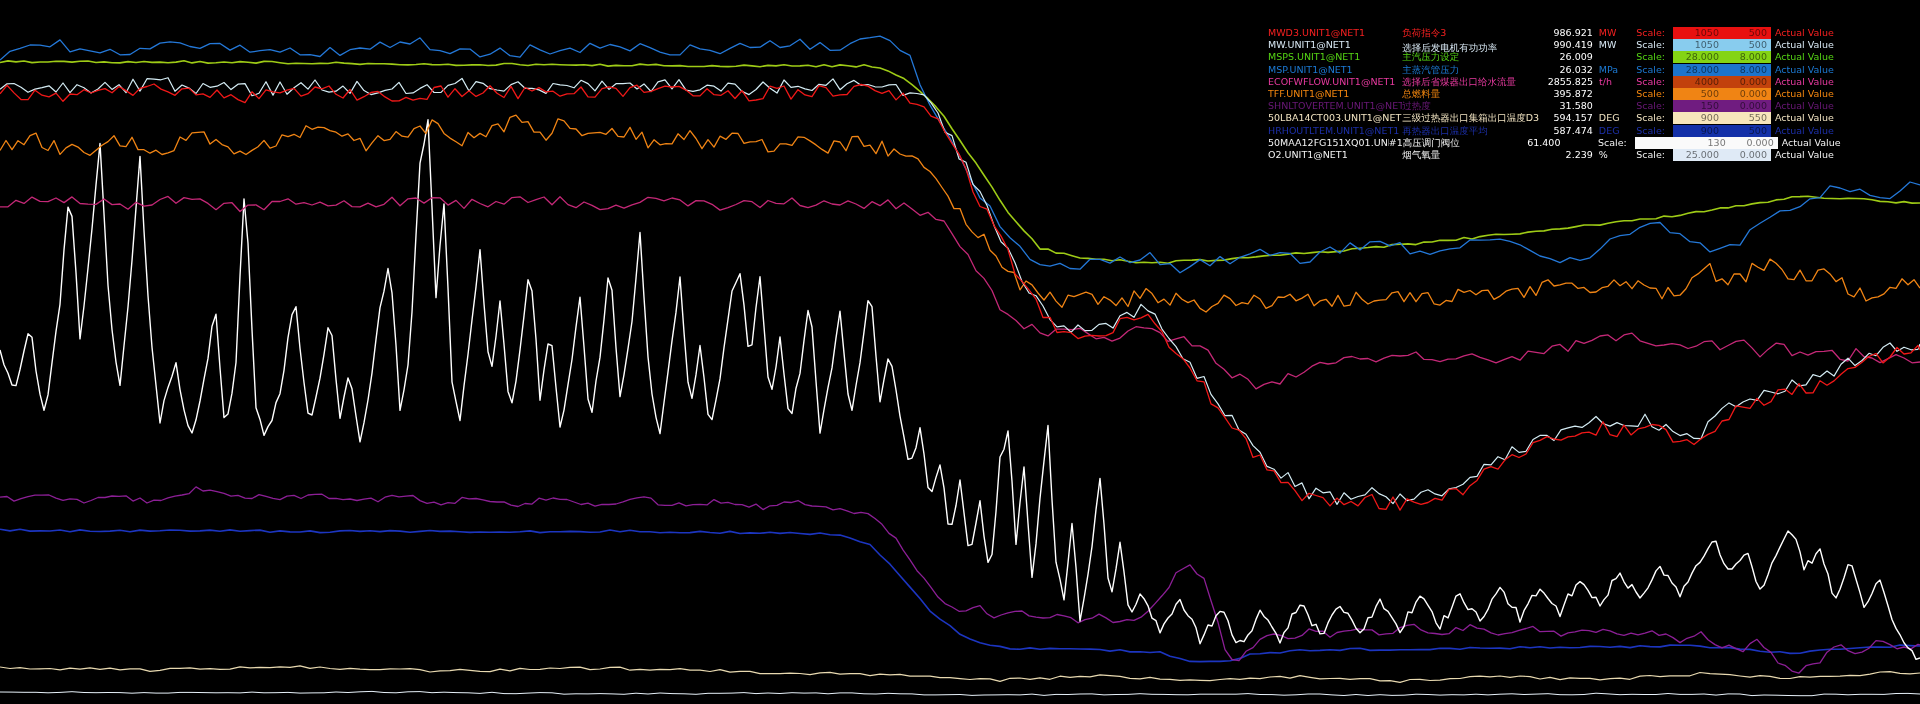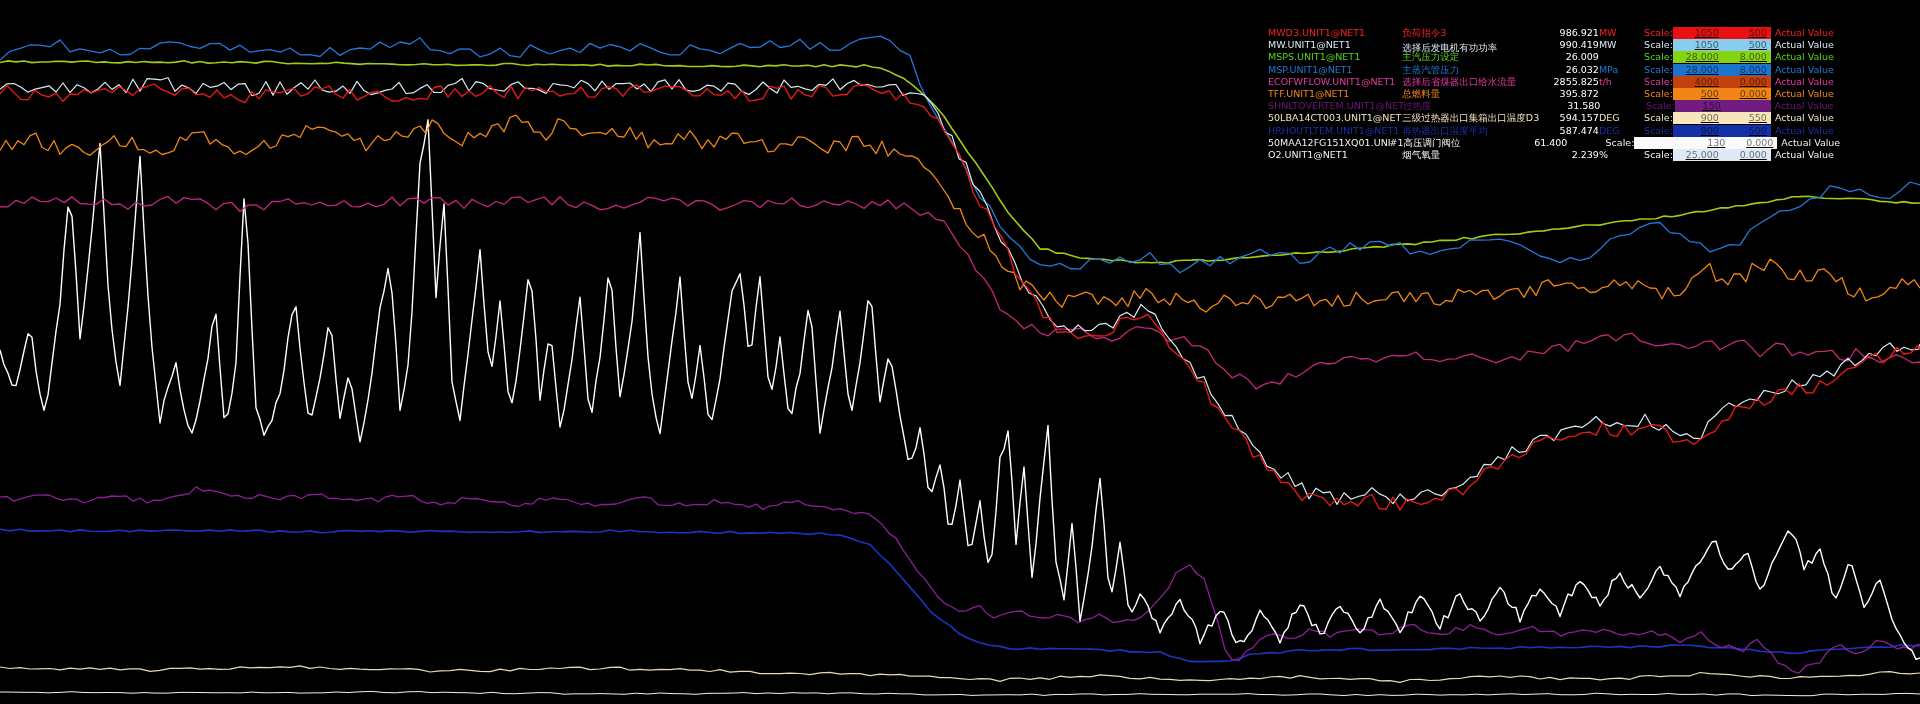--- a/index.html
+++ b/index.html
@@ -1,26 +1,26 @@
 <!DOCTYPE html>
 <html><head>
 <meta charset="utf-8">
 <style>
   html,body{margin:0;padding:0;background:#000;}
   .screen{position:relative;width:1920px;height:704px;background:#000;overflow:hidden;
           font-family:"DejaVu Sans",sans-serif;}
   #trend-svg{position:absolute;left:0;top:0;}
   .legend{position:absolute;left:1268px;top:27px;width:575px;font-size:9.5px;line-height:12.2px;}
   .ts{color:#ffffff;white-space:nowrap;height:13px;}
-  .lrow{display:flex;height:12.2px;white-space:nowrap;align-items:center;text-decoration:underline;}
+  .lrow{display:flex;height:12.2px;white-space:nowrap;align-items:center;}
   .c-tag{width:138px;overflow:hidden;}
   .c-desc{width:150px;overflow:hidden;}
-  .c-val{width:52px;text-align:right;color:#ffffff;box-sizing:border-box;}
+  .c-val{width:52px;text-align:right;color:#ffffff;padding-right:6px;box-sizing:border-box;}
   .c-unit{width:36px;overflow:hidden;}
-  .c-scale{width:40px;text-align:right;padding-right:0;box-sizing:border-box;}
+  .c-scale{width:40px;text-align:right;padding-right:8px;box-sizing:border-box;}
   .c-bar{width:98px;display:flex;height:12px;}
   .c-bar span{display:block;text-align:right;padding-right:4px;box-sizing:border-box;
               color:rgba(0,0,0,0.55);font-size:9.5px;line-height:12px;}
   .c-barmax{width:50px;}
   .c-barmin{width:48px;}
   .c-act{width:70px;padding-left:4px;overflow:hidden;}
 </style>
 </head>
 <body>
 
@@ -112,21 +112,21 @@
             <span class="c-barmin">0.000</span>
           </div>
           <div class="c-act" style="color: rgb(245, 135, 15);">Actual Value</div>
         </div>
         <div class="lrow">
           <div class="c-tag" style="color: rgb(107, 24, 120);">SHNLTOVERTEM.UNIT1@NET1</div>
           <div class="c-desc" style="color: rgb(107, 24, 120);">过热度</div>
           <div class="c-val" style="color: rgb(255, 255, 255);">31.580</div>
           <div class="c-unit" style="color: rgb(107, 24, 120);"></div>
           <div class="c-scale" style="color: rgb(107, 24, 120);">Scale:</div>
-          <div class="c-bar" style="background: rgb(112, 28, 128); flex-direction: column;">
+          <div class="c-bar" style="background: rgb(112, 28, 128);">
             <span class="c-barmax">150</span>
             <span class="c-barmin">0.000</span>
           </div>
           <div class="c-act" style="color: rgb(107, 24, 120);">Actual Value</div>
         </div>
         <div class="lrow">
           <div class="c-tag" style="color: rgb(242, 228, 194);">50LBA14CT003.UNIT1@NET1</div>
           <div class="c-desc" style="color: rgb(242, 228, 194);">三级过热器出口集箱出口温度D3</div>
           <div class="c-val" style="color: rgb(255, 255, 255);">594.157</div>
           <div class="c-unit" style="color: rgb(242, 228, 194);">DEG</div>

